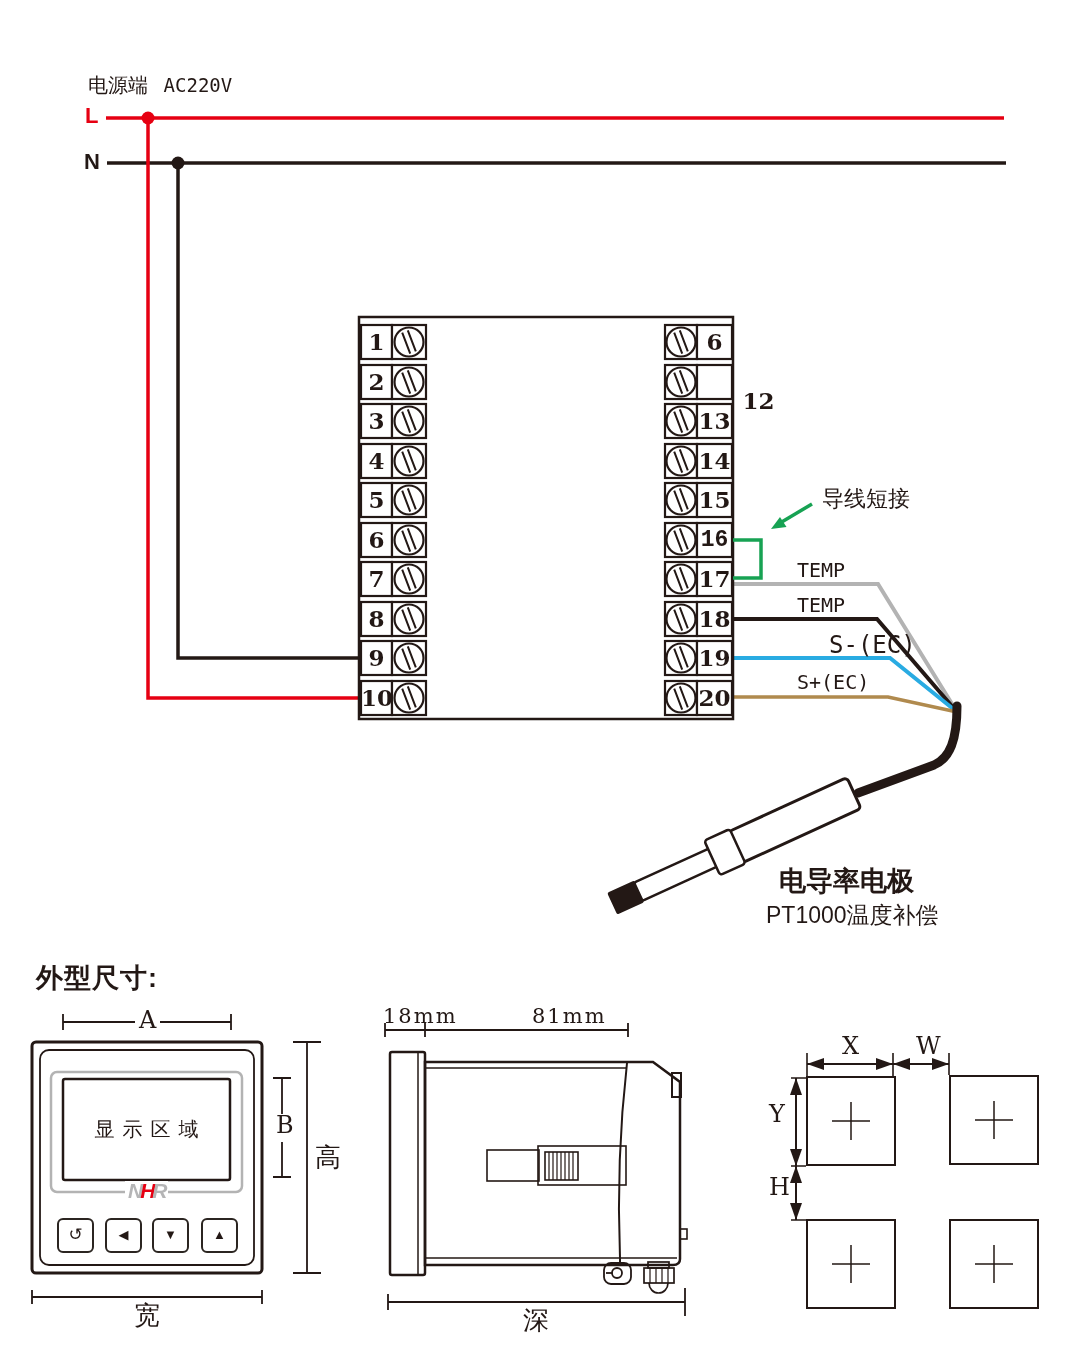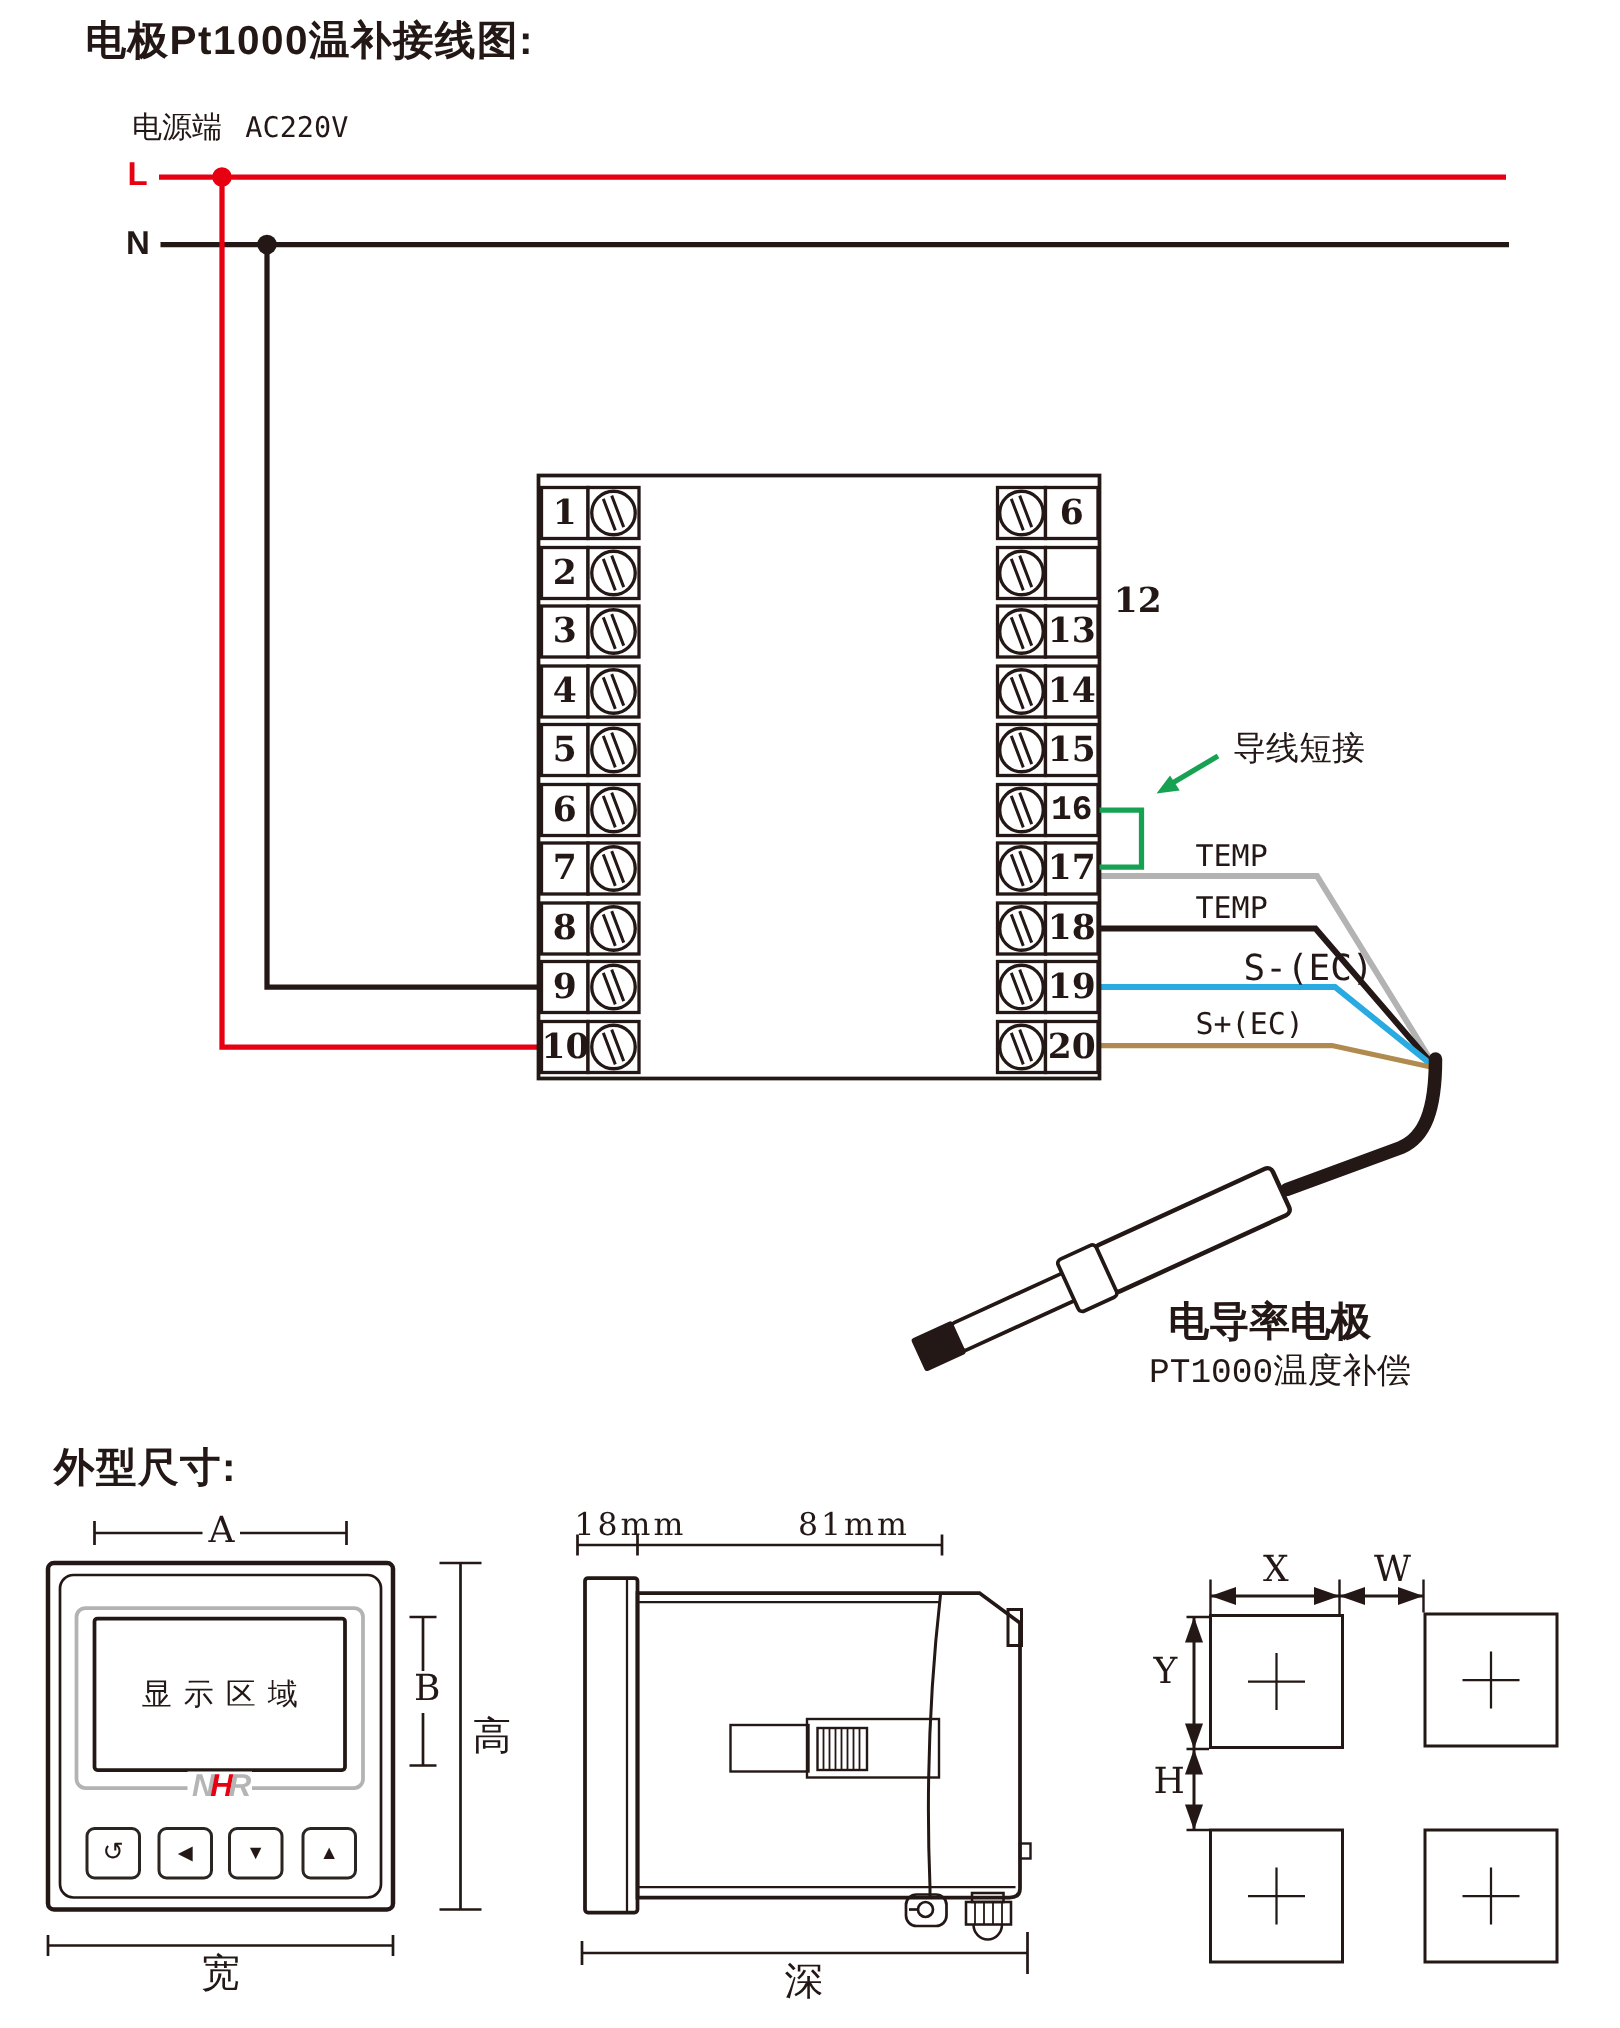--- a/index.html
+++ b/index.html
@@ -170,21 +170,20 @@
           <polygon points="949,1064 932,1058 932,1070"></polygon>
           <polygon points="796,1078 790,1095 802,1095"></polygon>
           <polygon points="796,1166 790,1149 802,1149"></polygon>
           <polygon points="796,1166 790,1183 802,1183"></polygon>
           <polygon points="796,1220 790,1203 802,1203"></polygon>
         </g>
       </g>
     </g>
   </svg>
 
-  <div class="lbl title" style="left:57px;top:12px;">电极Pt1000温补接线图:</div>
 
   <div class="lbl" style="left:88px;top:74px;font-size:20px;">
     <span>电源端</span>
     <span class="mono" style="font-size:19px;margin-left:10px;">AC220V</span>
   </div>
 
   <div class="lbl" style="left:85px;top:103px;font-size:22px;font-weight:bold;color:#e60012;">L</div>
   <div class="lbl" style="left:84px;top:149px;font-size:22px;font-weight:bold;">N</div>
 
   <div class="tnum" style="left:361px;top:325px;width:31px;">1</div>
@@ -210,21 +209,21 @@
   <div class="tnum" style="left:697px;top:681px;width:35px;">20</div>
 
   <div class="lbl" style="left:822px;top:486px;font-size:22px;">导线短接</div>
 
   <div class="lbl mono" style="left:797px;top:559px;font-size:20px;">TEMP</div>
   <div class="lbl mono" style="left:797px;top:594px;font-size:20px;">TEMP</div>
   <div class="lbl mono" style="left:797px;top:632px;font-size:24px;margin-left:32px;">S-(EC)</div>
   <div class="lbl mono" style="left:797px;top:671px;font-size:20px;">S+(EC)</div>
 
   <div class="lbl" style="left:779px;top:866px;font-size:27px;font-weight:bold;">电导率电极</div>
-  <div class="lbl" style="left:766px;top:902px;font-size:23px;font-family:Liberation Mono, monospace;">PT1000温度补偿</div>
+  <div class="lbl" style="left:766px;top:902px;font-size:23px;">PT1000温度补偿</div>
 
   <div class="lbl title" style="left:36px;top:963px;">外型尺寸:</div>
 
   <div class="lbl dimletter" style="left:139px;top:1007px;">A</div>
   <div class="lbl dimletter" style="left:276px;top:1112px;">B</div>
   <div class="lbl cjkdim" style="left:315px;top:1143px;">高</div>
   <div class="lbl cjkdim" style="left:134px;top:1301px;">宽</div>
 
   <div class="lbl serif" style="left:63px;top:1079px;width:167px;height:101px;line-height:101px;text-align:center;font-size:20px;letter-spacing:8px;text-indent:8px;z-index:3;">显示区域</div>
 

